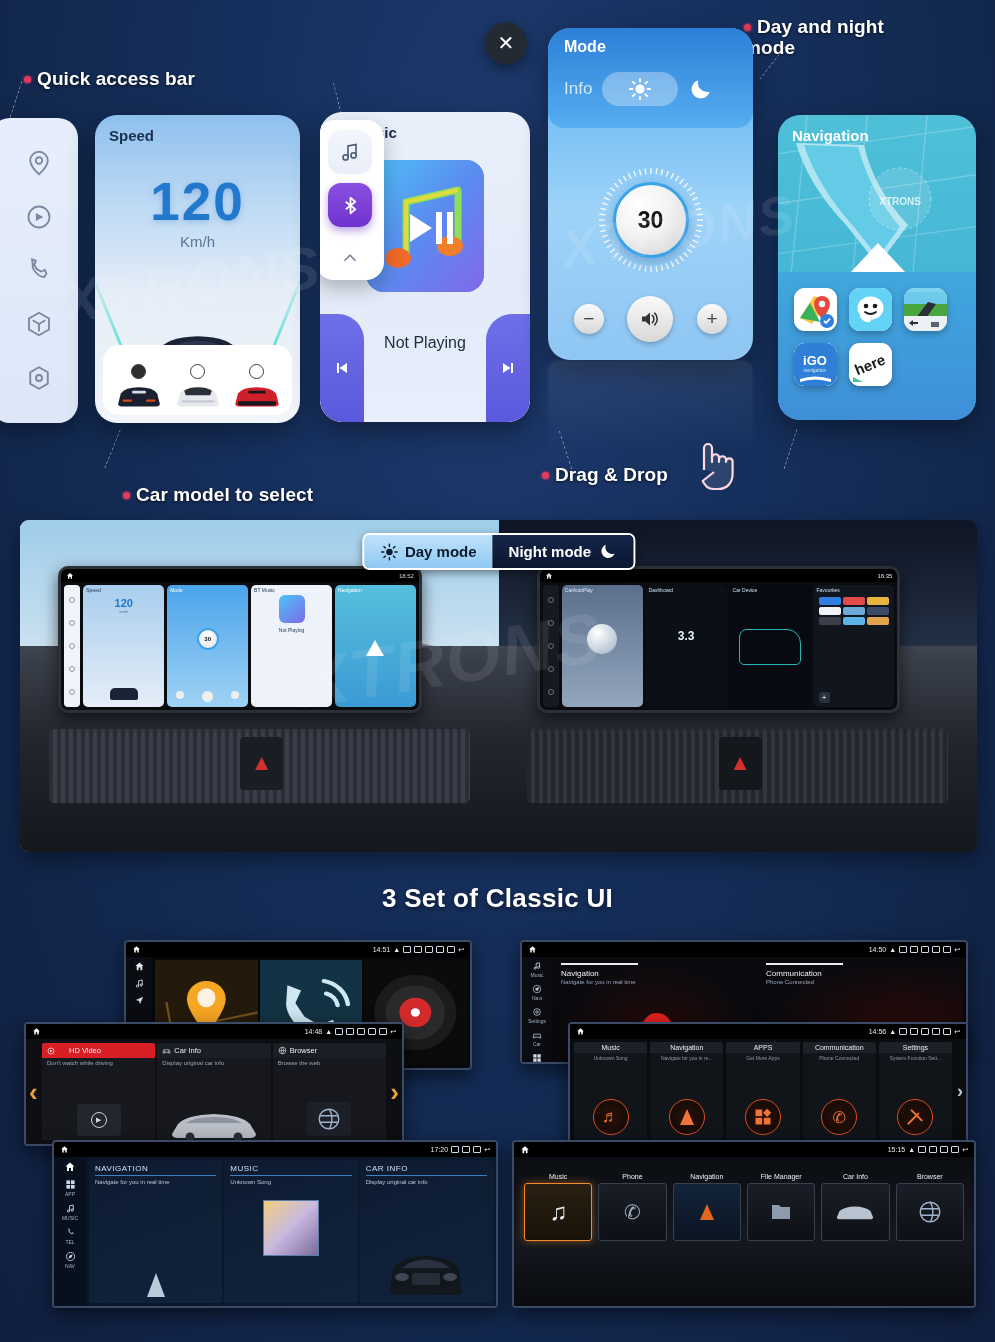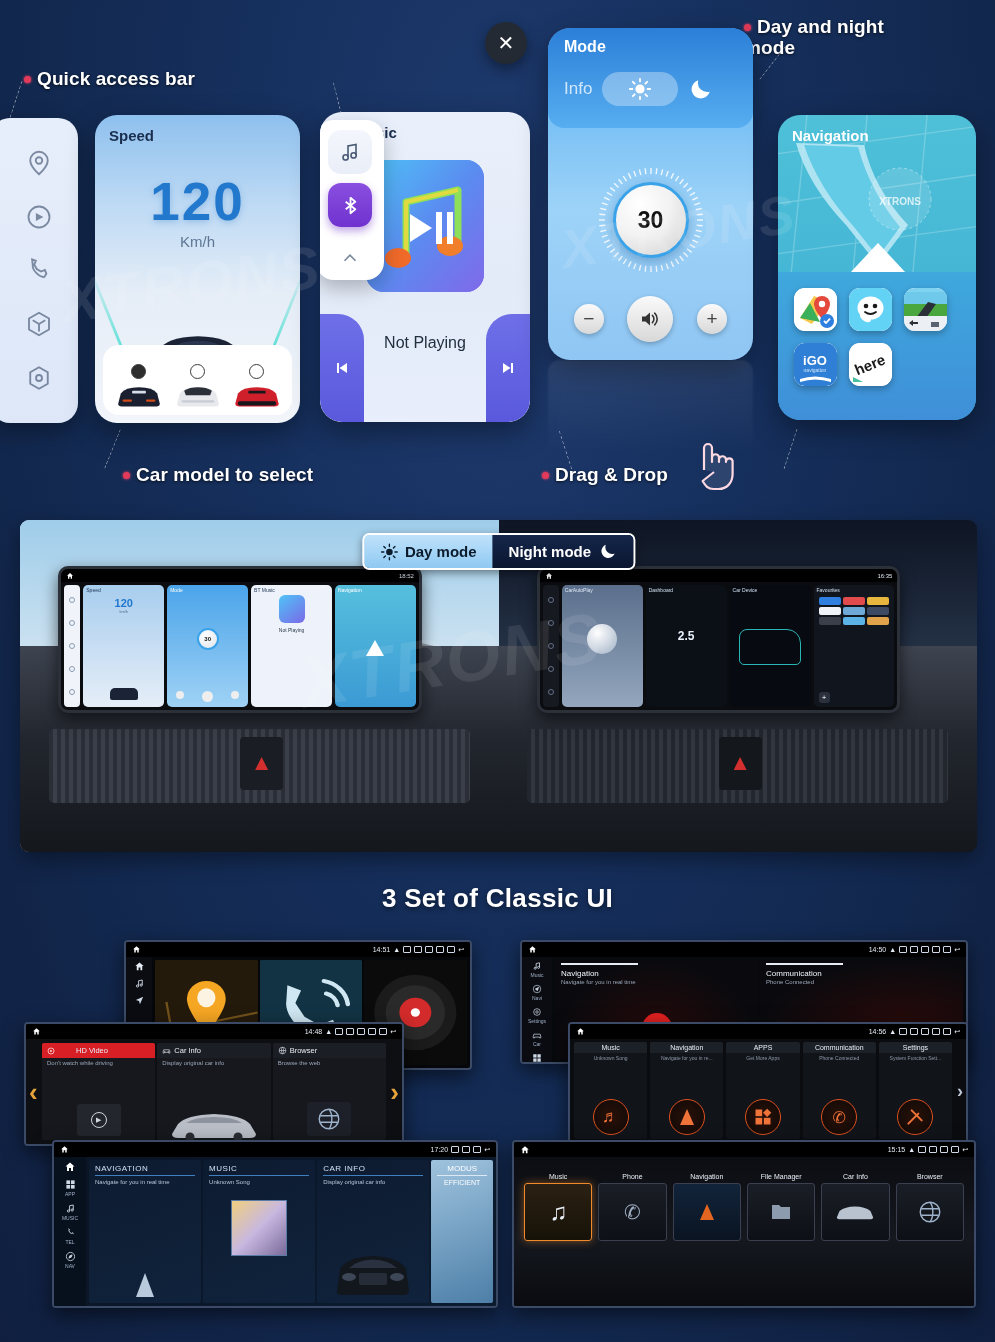--- a/index.html
+++ b/index.html
@@ -169,21 +169,21 @@
   <div class="dash" style="left:112px; top:428px; width:1px; height:42px; transform:rotate(22deg);"></div>
   <div class="dash" style="left:565px; top:430px; width:1px; height:40px; transform:rotate(-18deg);"></div>
   <div class="dash" style="left:790px; top:428px; width:1px; height:42px; transform:rotate(18deg);"></div>
 
   <div class="annot" style="left:24px; top:68px;">
     <span class="dot"></span><span>Quick access bar</span>
   </div>
   <div class="annot" style="left:744px; top:16px; width:180px;">
     <span class="dot"></span><span>Day and night mode</span>
   </div>
-  <div class="annot" style="left:92px; top:464px;padding-left:31px;">
+  <div class="annot" style="left:92px; top:484px;padding-left:31px;">
     <span class="dot"></span><span>Car model to select</span>
   </div>
   <div class="annot" style="left:542px; top:464px;">
     <span class="dot"></span><span>Drag &amp; Drop</span>
   </div>
 
   <div class="qbar">
     <svg class="qi" viewBox="0 0 24 24" fill="none" stroke="#3c4e6b" stroke-width="1.5">
         <path d="M12 21s7-6.3 7-11a7 7 0 10-14 0c0 4.7 7 11 7 11z"></path>
         <circle cx="12" cy="10" r="2.6"></circle>
@@ -555,21 +555,21 @@
           <div style="width:6px;height:6px;border:1px solid #63708a;border-radius:50%"></div>
           <div style="width:6px;height:6px;border:1px solid #63708a;border-radius:50%"></div>
           <div style="width:6px;height:6px;border:1px solid #63708a;border-radius:50%"></div>
         </div>
         <div class="suTile" style="background:linear-gradient(180deg,#5b6f8c,#93a6bd)">
           <div class="suTileLabel" style="color:#dce6f3">CarAutoPlay</div>
           <div style="position:absolute;left:50%;top:44%;transform:translate(-50%,-50%);width:30px;height:30px;border-radius:50%;background:radial-gradient(circle at 35% 30%,#fff,#9fb0c5)"></div>
         </div>
         <div class="suTile" style="background:#0b0f16">
           <div class="suTileLabel" style="color:#cfe0f2">Dashboard</div>
-          <div style="position:absolute;left:50%;top:42%;transform:translate(-50%,-50%);font-size:12px;font-weight:bold;color:#e8f1fb">2.5</div>
+          <div style="position:absolute;left:50%;top:42%;transform:translate(-50%,-50%);font-size:12px;font-weight:bold;color:#e8f1fb">3.3</div>
         </div>
         <div class="suTile" style="background:#070a10">
           <div class="suTileLabel" style="color:#cfe0f2">Car Device</div>
           <div style="position:absolute;left:12%;right:12%;top:36%;height:30%;border:1.5px solid #2fd4d4;border-radius:8px 14px 5px 5px;opacity:.85"></div>
         </div>
         <div class="suTile" style="background:#11151d">
           <div class="suTileLabel" style="color:#cfe0f2">Favourites</div>
           <div style="position:absolute;left:5px;right:5px;top:12px;display:grid;grid-template-columns:repeat(3,1fr);gap:2px">
             <div style="height:8px;border-radius:2px;background:#2f7fe0"></div>
             <div style="height:8px;border-radius:2px;background:#e14b4b"></div>
@@ -686,21 +686,21 @@
       <span class="sq"></span>
         <span class="sq"></span>
       <span>↩</span>
     </div>
   </div>
   <div class="uiBody" style="background:#0d0f13">
     <div class="arrowNav" style="left:3px">‹</div>
     <div class="arrowNav" style="right:3px">›</div>
     <div class="tileRow" style="padding:4px 16px">
       <div class="uiTile" style="background:#16181d">
-        <div class="tileHdr" style="background:#d81f26; display:flex; align-items:center; gap:21px">
+        <div class="tileHdr" style="background:#d81f26; display:flex; align-items:center; gap:14px">
           <svg width="8" height="8" viewBox="0 0 24 24" fill="none" stroke="#fff" stroke-width="2">
               <circle cx="12" cy="12" r="9"></circle>
               <path d="M10 8.5l6 3.5-6 3.5z" fill="#fff" stroke="none"></path>
             </svg>
           <span>HD Video</span>
         </div>
         <div class="tileSub">Don't watch while driving</div>
         <div style="position:absolute;left:50%;bottom:4px;transform:translateX(-50%);width:44px;height:32px;background:#23262c;border-radius:3px;display:flex;align-items:center;justify-content:center">
           <div style="width:16px;height:16px;border-radius:50%;border:1.5px solid #cfd6e0;display:flex;align-items:center;justify-content:center;color:#cfd6e0;font-size:7px">▶</div>
         </div>
@@ -809,25 +809,20 @@
         <div style="height:1px;background:#3f7fc0;margin:0 6px"></div>
         <div style="font-size:6px;color:#b7c7da;padding:3px 6px">Display original car info</div>
         <svg style="position:absolute;left:50%;bottom:6px;transform:translateX(-50%)" width="84" height="50" viewBox="0 0 84 50">
           <path d="M6 44 L9 22 Q16 10 42 9 Q68 10 75 22 L78 44 Q78 48 72 48 L12 48 Q6 48 6 44z" fill="#12161d"></path>
           <path d="M18 21 Q26 13 42 12.5 Q58 13 66 21 Z" fill="#2a3140"></path>
           <rect x="28" y="26" width="28" height="12" rx="2" fill="#272d38"></rect>
           <ellipse cx="18" cy="30" rx="7" ry="4" fill="#3d4656"></ellipse>
             <ellipse cx="66" cy="30" rx="7" ry="4" fill="#3d4656"></ellipse>
         </svg>
       </div>
-      <div class="uiTile" style="flex:.55;background:linear-gradient(160deg,#9fc3de,#4d7fa8)">
-        <div style="font-size:8px;color:#fff;padding:4px 6px 2px;text-align:center">MODUS</div>
-        <div style="height:1px;background:#dce9f5;margin:0 6px"></div>
-        <div style="font-size:7px;color:#fff;padding:3px 6px;text-align:center">EFFICIENT</div>
-      </div>
     </div>
   </div>
 </div>
 
 <div class="uiShot" style="left:520px; top:940px; width:448px; height:124px; z-index:2;">
   <div class="uiBar">
     <svg width="9" height="9" viewBox="0 0 24 24" fill="#fff">
         <path d="M12 3l9 8h-3v9h-4v-6h-4v6H6v-9H3z"></path>
       </svg>
     <div class="icos">

